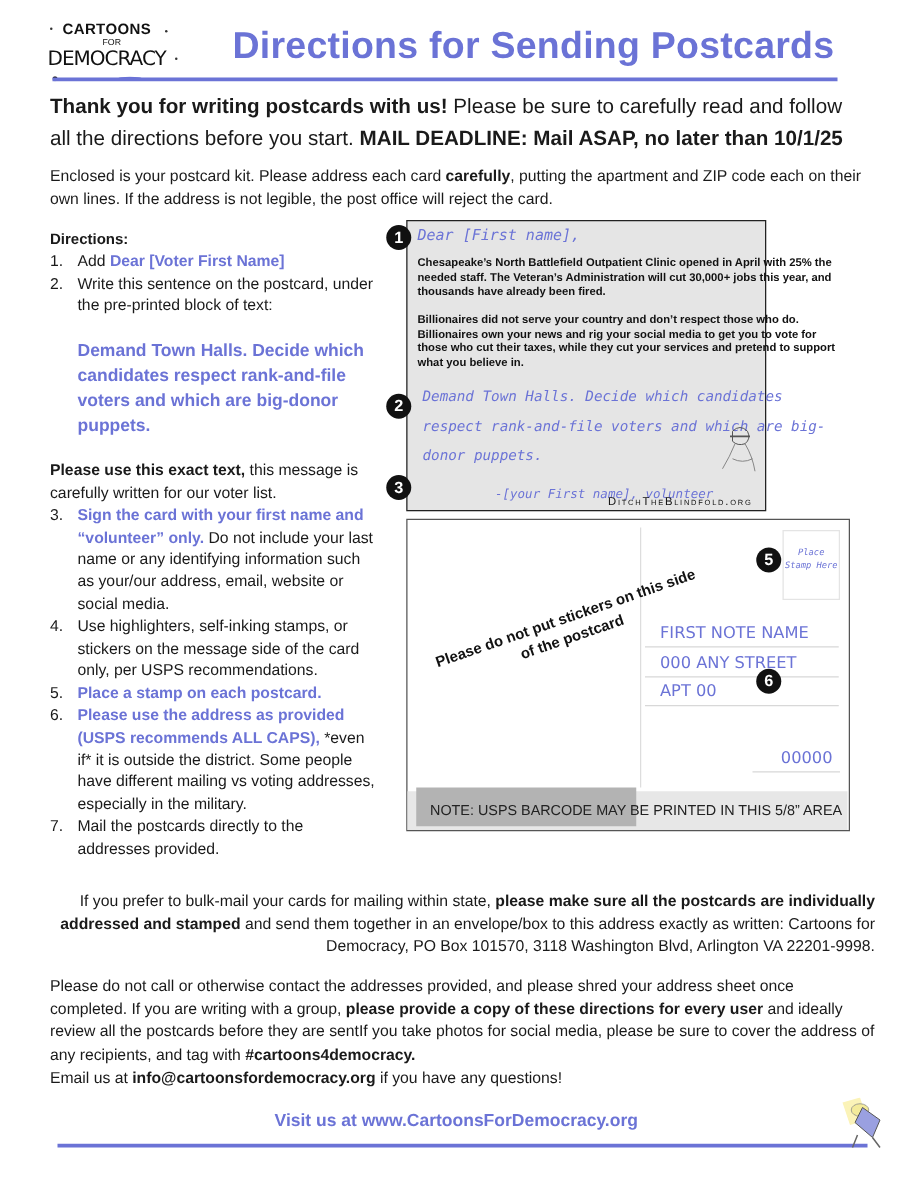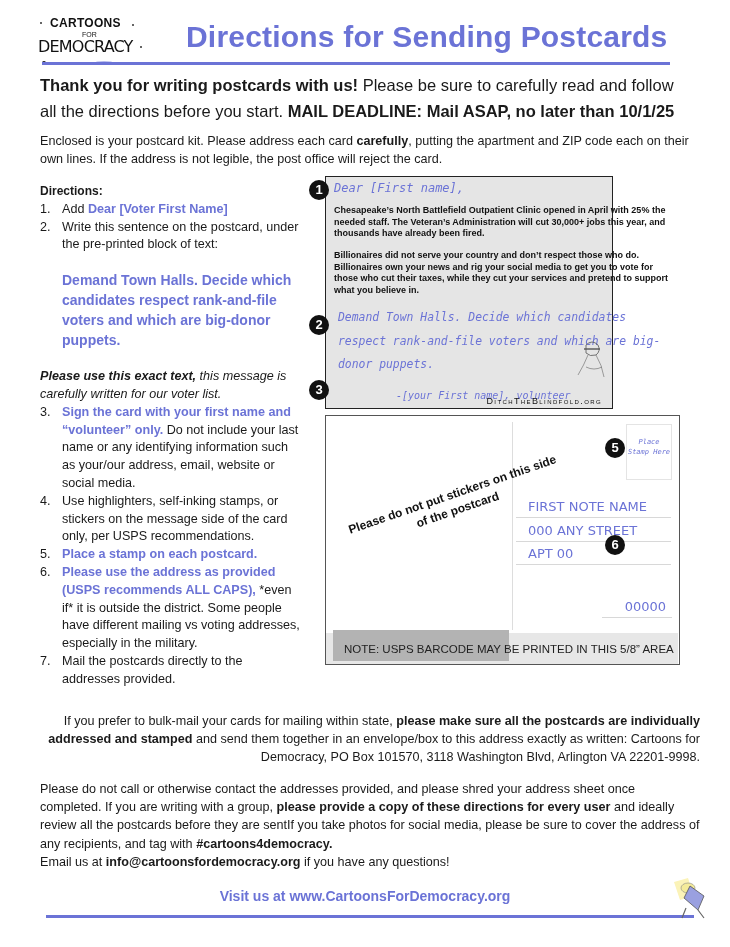--- a/index.html
+++ b/index.html
@@ -24,21 +24,21 @@
   .intro { position: absolute; left: 40px; top: 72px; width: 650px; font-size: 16.5px; line-height: 26px; }
   .kit { position: absolute; left: 40px; top: 132px; width: 650px; font-size: 12.6px; line-height: 18px; }
 
   
   .dir { position: absolute; left: 40px; top: 183px; width: 262px; font-size: 12.6px; line-height: 17.8px; }
   .dir h3 { font-size: 12px; font-weight: bold; }
   .dir ol { list-style: none; }
   .dir li { position: relative; padding-left: 22px; }
   .dir li .num { position: absolute; left: 0; top: 0; }
   .dir .quote { padding-left: 22px; margin: 16px 0 18px; font-size: 14px; line-height: 20px; font-weight: bold; color: #6b73d6; }
-  .dir .exact { margin-bottom: 0; font-style: italic; }
+  .dir .exact { margin-bottom: 0; }
 
   
   .card-front { position: absolute; left: 325px; top: 176px; width: 288px; height: 233px; border: 1.5px solid #222; background: #e5e5e5; }
   .hand { font-family: "DejaVu Sans Mono", monospace; color: #6b73d6; font-style: italic; }
   .cf-dear { position: absolute; left: 8px; top: 4px; font-size: 12px; }
   .cf-p1, .cf-p2 { position: absolute; left: 8px; width: 338px; font-size: 9px; line-height: 11.5px; font-weight: bold; color: #111; }
   .cf-p1 { top: 28px; }
   .cf-p2 { top: 73px; }
   .cf-msg { position: absolute; left: 12px; top: 129px; width: 335px; font-size: 11.4px; line-height: 23.5px; }
   .cf-sign { position: absolute; left: 32px; top: 213px; font-size: 10px; margin-left: 38px; }

